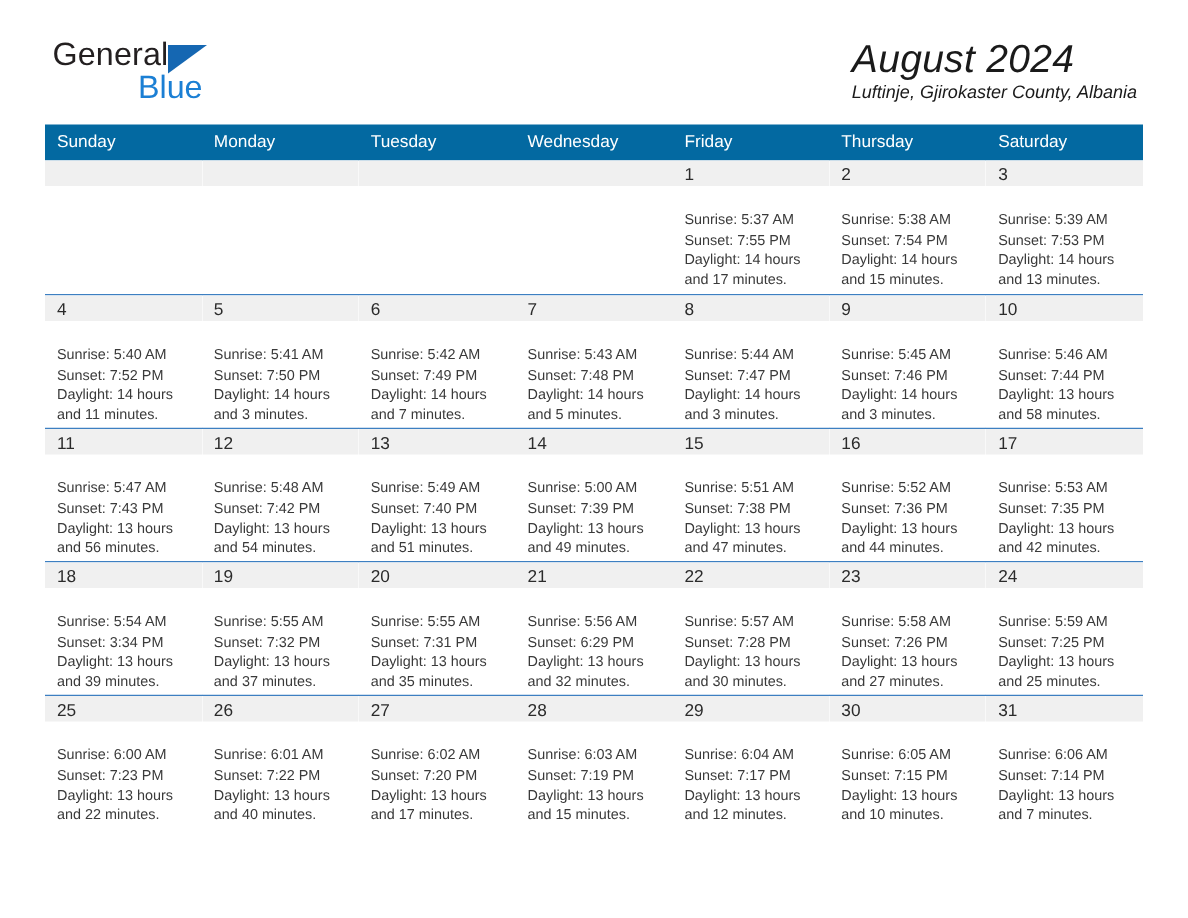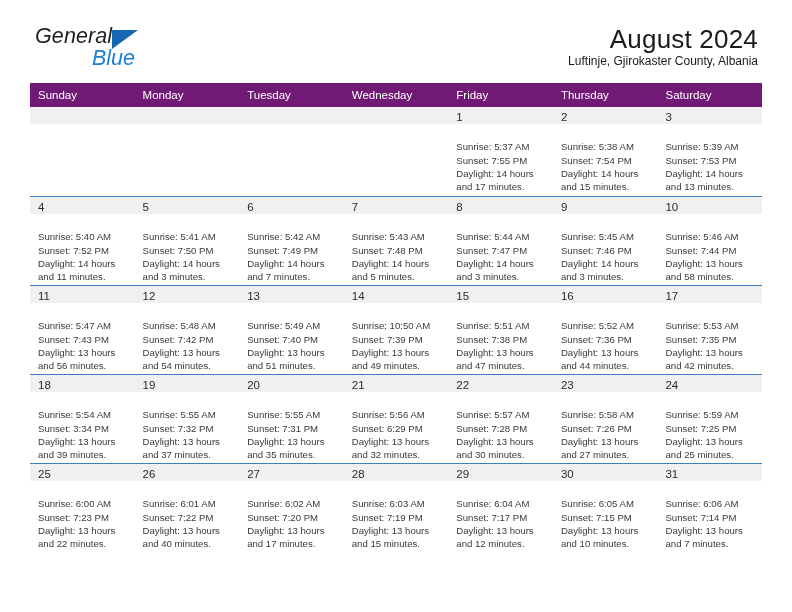--- a/index.html
+++ b/index.html
@@ -29,21 +29,20 @@
     justify-content: space-between;
     padding-top: 26px;
     height: 72px;
     box-sizing: border-box;
   }
   .brand {
     display: block;
     position: relative;
     width: 150px;
     height: 56px;
-    font-style: italic;
   }
   .brand-general {
     position: absolute;
     left: 5px;
     top: 0px;
     font-size: 21.5px;
     letter-spacing: 0.1px;
     color: #231f20;
     line-height: 1;
   }
@@ -59,22 +58,23 @@
   .brand-blue {
     position: absolute;
     left: 62px;
     top: 22px;
     font-size: 21.5px;
     color: #1b7fd4;
     line-height: 1;
   }
 
   .titleblock {
-    text-align: right;
+    text-align: left;
     padding-right: 4px;
+    font-style: italic;
   }
   .cal-title {
     font-size: 26px;
     font-weight: normal;
     color: #1a1a1a;
     line-height: 1.05;
     letter-spacing: 0.2px;
   }
   .cal-subtitle {
     font-size: 12px;
@@ -83,21 +83,21 @@
     line-height: 1.1;
   }
 
   
   .calendar {
     margin-top: 11px;
     width: 732px;
   }
   .dow-row {
     display: flex;
-    background: #701a75;
+    background: #0369a1;
   }
   .dow {
     flex: 1 1 0;
     box-sizing: border-box;
     padding: 5px 0 5px 8px;
     font-size: 11.5px;
     color: #ffffff;
     line-height: 1.25;
     white-space: nowrap;
   }
@@ -306,21 +306,21 @@
             <div class="day-body">
               <div>Sunrise: 5:49 AM</div>
               <div>Sunset: 7:40 PM</div>
               <div>Daylight: 13 hours</div>
               <div>and 51 minutes.</div>
             </div>
           </div>
           <div class="day">
             <div class="day-band"><span class="day-num">14</span></div>
             <div class="day-body">
-              <div>Sunrise: 10:50 AM</div>
+              <div>Sunrise: 5:00 AM</div>
               <div>Sunset: 7:39 PM</div>
               <div>Daylight: 13 hours</div>
               <div>and 49 minutes.</div>
             </div>
           </div>
           <div class="day">
             <div class="day-band"><span class="day-num">15</span></div>
             <div class="day-body">
               <div>Sunrise: 5:51 AM</div>
               <div>Sunset: 7:38 PM</div>

